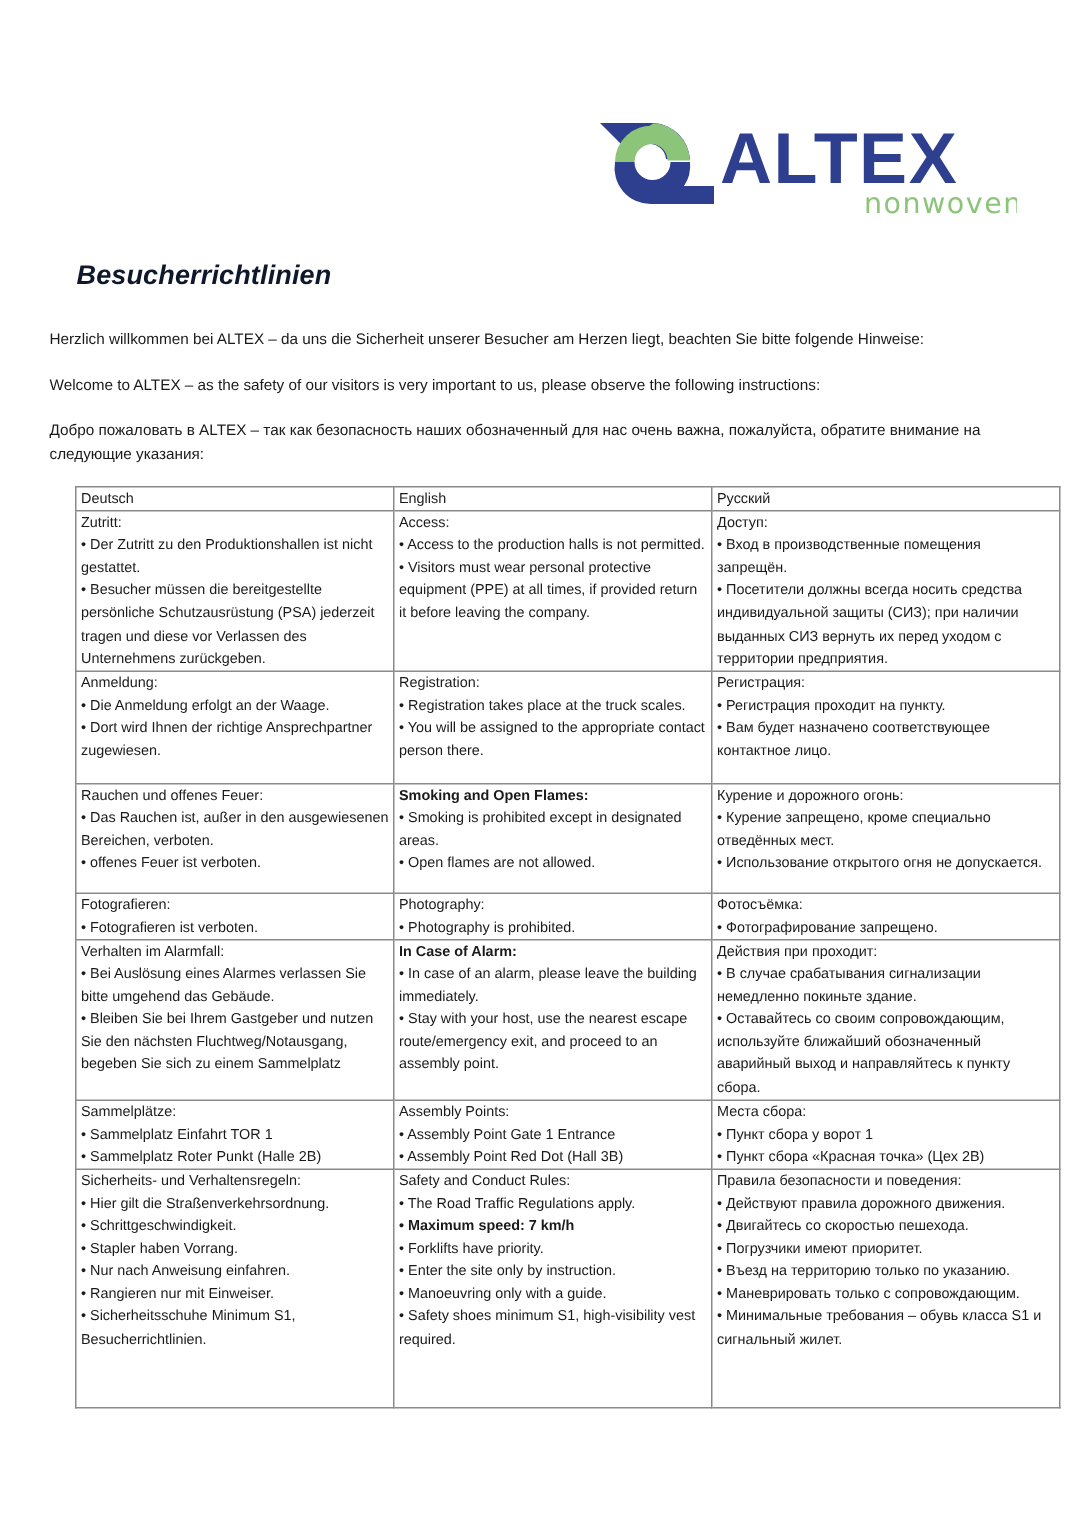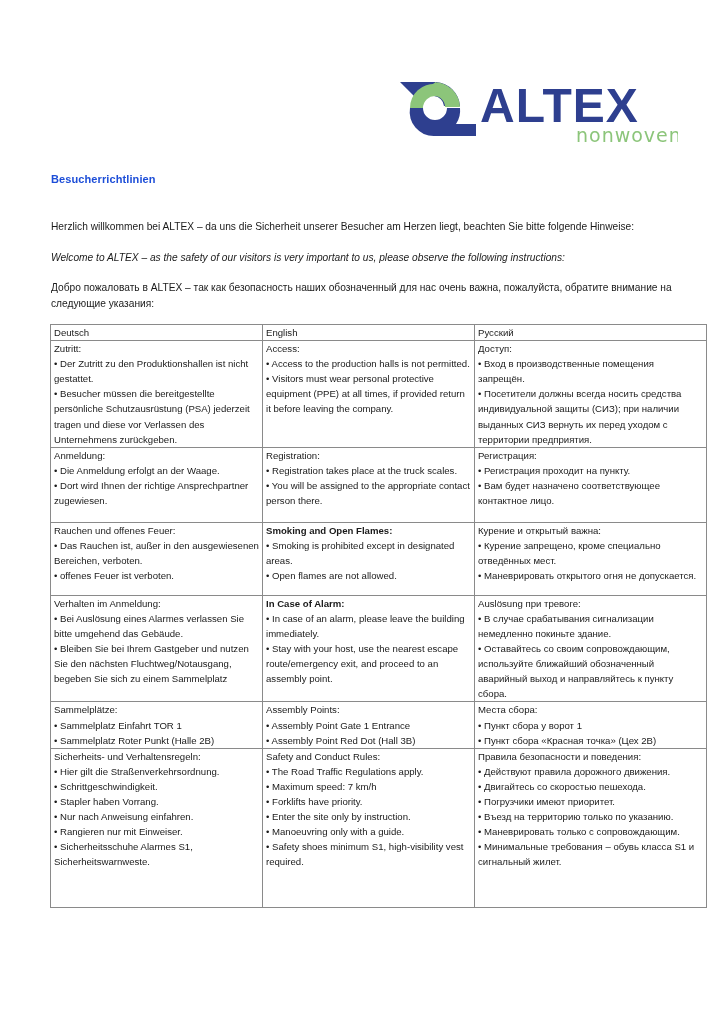--- a/index.html
+++ b/index.html
@@ -1,37 +1,37 @@
 <!DOCTYPE html>
 <html><head>
 <meta charset="utf-8">
 <style>
   html, body { margin: 0; padding: 0; background: #ffffff; }
   body { width: 724px; height: 1024px; position: relative; overflow: hidden;
          font-family: "Liberation Sans", sans-serif; color: #1a1a1a; }
   .logo { position: absolute; left: 398px; top: 78px; width: 280px; height: 66px; }
   .logo svg { display: block; }
-  .title { position: absolute; left: 51px; top: 173px; font-size: 11px; font-weight: bold;
-           color: #1d4ed8; letter-spacing: 0.1px; }
-  .para { position: absolute; left: 51px; font-size: 10.2px; line-height: 16px; width: 640px; }
+  .title { position: absolute; left: 51px; top: 173px; font-size: 18px; font-weight: bold;
+           color: #0f172a; letter-spacing: 0.1px; font-style: italic; }
+  .para { position: absolute; left: 33px; font-size: 10.2px; line-height: 16px; width: 640px; }
   .p1 { top: 219px; }
-  .p2 { top: 250px; font-style: italic; }
+  .p2 { top: 250px; }
   .p3 { top: 280px; }
   table.rules { position: absolute; left: 50px; top: 324px; width: 656px;
                 border-collapse: collapse; table-layout: fixed; font-size: 9.6px; line-height: 15.1px; }
   table.rules col.c1 { width: 212px; }
   table.rules col.c2 { width: 212px; }
   table.rules col.c3 { width: 232px; }
   table.rules th, table.rules td { border: 1px solid #8a8a8a; text-align: left; vertical-align: top;
                                     padding: 0 3px; }
   table.rules th { font-weight: normal; height: 15px; }
   .rule-head { font-weight: normal; display: block; }
   .rule-head.plain { font-weight: bold; }
   .item { display: block; }
-  .item.bold { font-weight: normal; }
+  .item.bold { font-weight: bold; }
   tr.r1 td { height: 99px; }
   tr.r2 td { height: 74px; }
   tr.r3 td { height: 72px; }
   tr.r4 td { height: 28px; }
   tr.r5 td { height: 99px; }
   tr.r6 td { height: 45px; }
   tr.r7 td { height: 158px; }
 </style>
 </head>
 <body>
@@ -110,40 +110,54 @@
         <span class="rule-head">Rauchen und offenes Feuer:</span>
         <span class="item">• Das Rauchen ist, außer in den ausgewiesenen Bereichen, verboten.</span>
         <span class="item">• offenes Feuer ist verboten.</span>
       </td>
       <td>
         <span class="rule-head plain">Smoking and Open Flames:</span>
         <span class="item">• Smoking is prohibited except in designated areas.</span>
         <span class="item">• Open flames are not allowed.</span>
       </td>
       <td>
-        <span class="rule-head">Курение и открытый важна:</span>
+        <span class="rule-head">Курение и дорожного огонь:</span>
         <span class="item">• Курение запрещено, кроме специально отведённых мест.</span>
-        <span class="item">• Маневрировать открытого огня не допускается.</span>
-      </td>
-    </tr>
-
+        <span class="item">• Использование открытого огня не допускается.</span>
+      </td>
+    </tr>
+
+    <tr class="r4">
+      <td>
+        <span class="rule-head">Fotografieren:</span>
+        <span class="item">• Fotografieren ist verboten.</span>
+      </td>
+      <td>
+        <span class="rule-head">Photography:</span>
+        <span class="item">• Photography is prohibited.</span>
+      </td>
+      <td>
+        <span class="rule-head">Фотосъёмка:</span>
+        <span class="item">• Фотографирование запрещено.</span>
+      </td>
+    </tr>
 
     <tr class="r5">
       <td>
-        <span class="rule-head">Verhalten im Anmeldung:</span>
+        <span class="rule-head">Verhalten im Alarmfall:</span>
         <span class="item">• Bei Auslösung eines Alarmes verlassen Sie bitte umgehend das Gebäude.</span>
         <span class="item">• Bleiben Sie bei Ihrem Gastgeber und nutzen Sie den nächsten Fluchtweg/Notausgang, begeben Sie sich zu einem Sammelplatz</span>
       </td>
       <td>
         <span class="rule-head plain">In Case of Alarm:</span>
         <span class="item">• In case of an alarm, please leave the building immediately.</span>
         <span class="item">• Stay with your host, use the nearest escape route/emergency exit, and proceed to an assembly point.</span>
       </td>
       <td>
-        <span class="rule-head">Auslösung при тревоге:</span>
+        <span class="rule-head">Действия при проходит:</span>
         <span class="item">• В случае срабатывания сигнализации немедленно покиньте здание.</span>
         <span class="item">• Оставайтесь со своим сопровождающим, используйте ближайший обозначенный аварийный выход и направляйтесь к пункту сбора.</span>
       </td>
     </tr>
 
     <tr class="r6">
       <td>
         <span class="rule-head">Sammelplätze:</span>
         <span class="item">• Sammelplatz Einfahrt TOR 1</span>
         <span class="item">• Sammelplatz Roter Punkt (Halle 2B)</span>
@@ -161,21 +175,21 @@
     </tr>
 
     <tr class="r7">
       <td>
         <span class="rule-head">Sicherheits- und Verhaltensregeln:</span>
         <span class="item">• Hier gilt die Straßenverkehrsordnung.</span>
         <span class="item">• Schrittgeschwindigkeit.</span>
         <span class="item">• Stapler haben Vorrang.</span>
         <span class="item">• Nur nach Anweisung einfahren.</span>
         <span class="item">• Rangieren nur mit Einweiser.</span>
-        <span class="item">• Sicherheitsschuhe Alarmes S1, Sicherheitswarnweste.</span>
+        <span class="item">• Sicherheitsschuhe Minimum S1, Besucherrichtlinien.</span>
       </td>
       <td>
         <span class="rule-head">Safety and Conduct Rules:</span>
         <span class="item">• The Road Traffic Regulations apply.</span>
         <span class="item bold">• Maximum speed: 7 km/h</span>
         <span class="item">• Forklifts have priority.</span>
         <span class="item">• Enter the site only by instruction.</span>
         <span class="item">• Manoeuvring only with a guide.</span>
         <span class="item">• Safety shoes minimum S1, high-visibility vest required.</span>
       </td>

